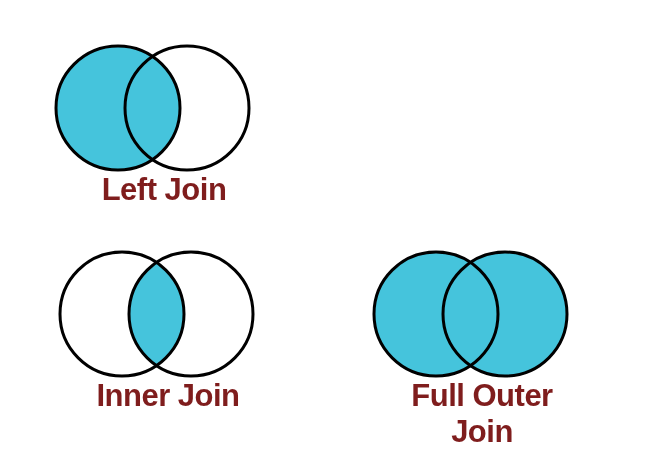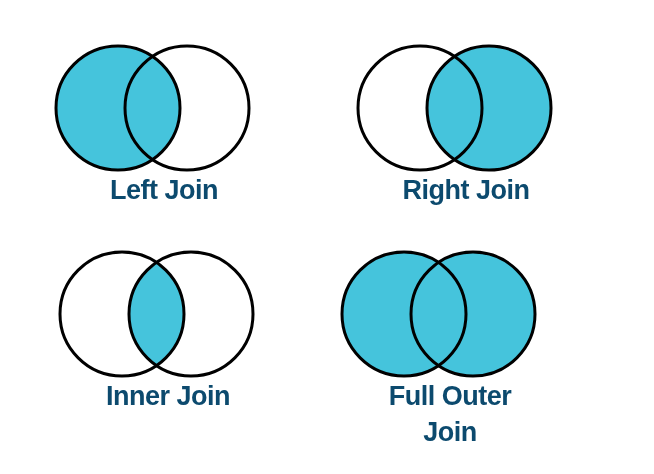--- a/index.html
+++ b/index.html
@@ -28,31 +28,31 @@
   .venn-figure {
     display: block;
   }
   .venn-label {
     position: absolute;
     left: 0;
     width: 100%;
     text-align: center;
     font-family: "Liberation Sans", sans-serif;
     font-weight: bold;
-    font-size: 27px;
+    font-size: 31px;
     line-height: 36px;
     letter-spacing: -0.5px;
-    color: #0c4a6e;
+    color: #7f1d1d;
     white-space: pre-line;
   }
   
   #cell-left-join      { left: 28px;  top: 36px;  width: 272px; height: 180px; }
   #cell-right-join     { left: 330px; top: 36px;  width: 272px; height: 180px; }
   #cell-inner-join     { left: 32px;  top: 242px; width: 272px; height: 180px; }
-  #cell-full-outer-join{ left: 314px; top: 242px; width: 272px; height: 216px; }
+  #cell-full-outer-join{ left: 346px; top: 242px; width: 272px; height: 216px; }
 
   #cell-left-join .venn-label,
   #cell-right-join .venn-label,
   #cell-inner-join .venn-label,
   #cell-full-outer-join .venn-label { top: 136px; }
 </style>
 </head>
 <body>
 
 <div id="joins-canvas">
@@ -75,40 +75,20 @@
       <g clip-path="url(#clip-lj-left)">
         <circle cx="159" cy="72" r="62" fill="#45C4DC"></circle>
       </g>
 
       <circle cx="90" cy="72" r="62" fill="none" stroke="#000000" stroke-width="3"></circle>
       <circle cx="159" cy="72" r="62" fill="none" stroke="#000000" stroke-width="3"></circle>
     </svg>
     <div class="venn-label">Left Join</div>
   </div>
 
-  <div class="venn-cell" id="cell-right-join">
-    <svg class="venn-figure" width="272" height="140" viewBox="0 0 272 140">
-      <defs>
-        <clipPath id="clip-rj-left">
-            <circle cx="90" cy="72" r="62"></circle>
-          </clipPath>
-        <clipPath id="clip-rj-right">
-            <circle cx="159" cy="72" r="62"></circle>
-          </clipPath>
-      </defs>
-      <circle cx="90" cy="72" r="62" fill="#ffffff"></circle>
-      <circle cx="159" cy="72" r="62" fill="#45C4DC"></circle>
-      <g clip-path="url(#clip-rj-right)">
-        <circle cx="90" cy="72" r="62" fill="#45C4DC"></circle>
-      </g>
-      <circle cx="90" cy="72" r="62" fill="none" stroke="#000000" stroke-width="3"></circle>
-      <circle cx="159" cy="72" r="62" fill="none" stroke="#000000" stroke-width="3"></circle>
-    </svg>
-    <div class="venn-label">Right Join</div>
-  </div>
 
   <div class="venn-cell" id="cell-inner-join">
     <svg class="venn-figure" width="272" height="140" viewBox="0 0 272 140">
       <defs>
         <clipPath id="clip-ij-left">
             <circle cx="90" cy="72" r="62"></circle>
           </clipPath>
       </defs>
       <circle cx="90" cy="72" r="62" fill="#ffffff"></circle>
       <circle cx="159" cy="72" r="62" fill="#ffffff"></circle>

